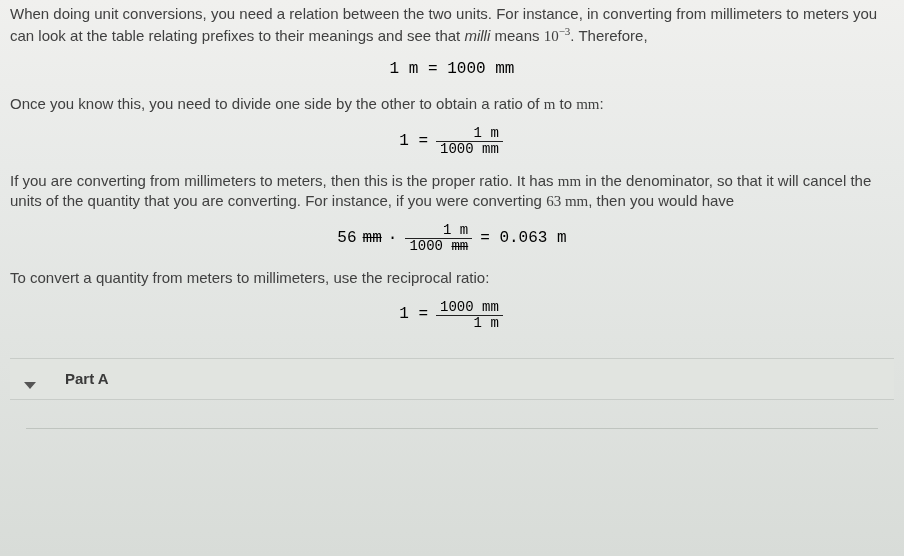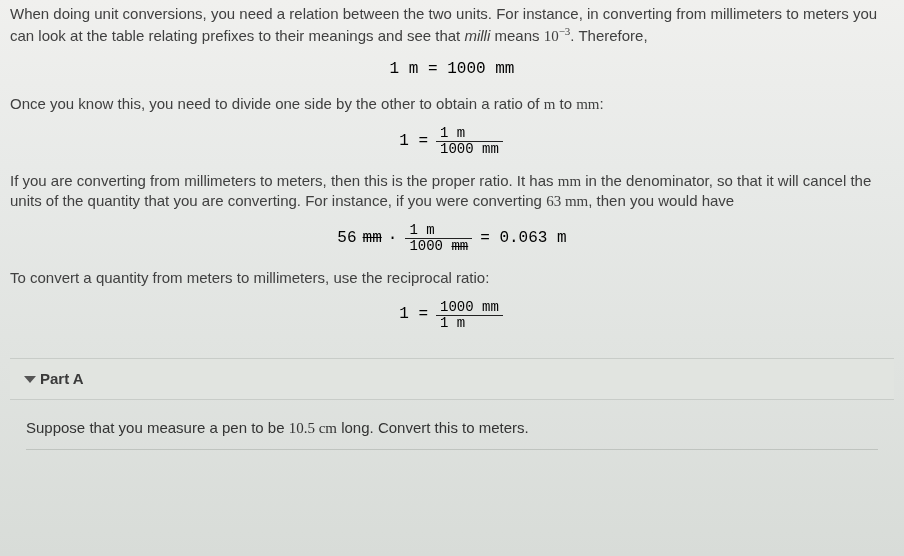--- a/index.html
+++ b/index.html
@@ -9,35 +9,35 @@
     font-size: 15px;
     color: #333;
     background: linear-gradient(180deg, #f0f0ee 0%, #e8eae8 30%, #d8dcd8 100%);
     padding: 4px 10px 0 10px;
     line-height: 1.35;
   }
   .para { margin-bottom: 8px; color: #404040; }
   .equation { text-align: center; font-family: Liberation Mono, monospace; font-size: 16px; margin: 12px 0 14px 0; color: #000000; }
   .mathvar { font-family: Georgia, 'Times New Roman', serif; text-align: center; }
   .sup { font-size: 11px; vertical-align: super; }
-  .frac { display: inline-block; vertical-align: middle; text-align: left; font-size: 14px; line-height: 1.05; margin: 0 2px; }
+  .frac { display: inline-block; vertical-align: middle; text-align: right; font-size: 14px; line-height: 1.05; margin: 0 2px; }
   .frac .num { display: block; border-bottom: 1px solid #222; padding: 0 4px; }
   .frac .den { display: block; padding: 0 4px; }
   .strike { text-decoration: line-through; text-decoration-thickness: 1.2px; }
   .eqline { display: inline-flex; align-items: center; gap: 6px; }
 
   .part-header {
     margin-top: 28px;
     background: #e1e4e0;
     border-top: 1px solid #c8ccc8;
     border-bottom: 1px solid #c8ccc8;
     padding: 10px 14px;
     display: flex;
-    align-items: center;
-    gap: 4px;
+    align-items: flex-end;
+    gap: 29px;
   }
   .tri-down {
     width: 0; height: 0;
     border-left: 6px solid transparent;
     border-right: 6px solid transparent;
     border-top: 7px solid #555;
   }
   .part-title { font-weight: bold; color: #3a3a3a; }
 
   .part-body { padding: 18px 16px 8px 16px; }
@@ -122,19 +122,16 @@
     </span>
   </span>
 </div>
 
 <div class="part-header">
   <span class="tri-down"></span>
   <span class="part-title">Part A</span>
 </div>
 
 <div class="part-body">
-  <p class="prompt">
-    <span>Suppose that you measure a pen to be </span><span class="mathvar">10.5 cm</span><span> long. Convert this to meters.</span>
-  </p>
 
 
   <div class="answer-box"></div>
 </div>
 
 </body></html>

